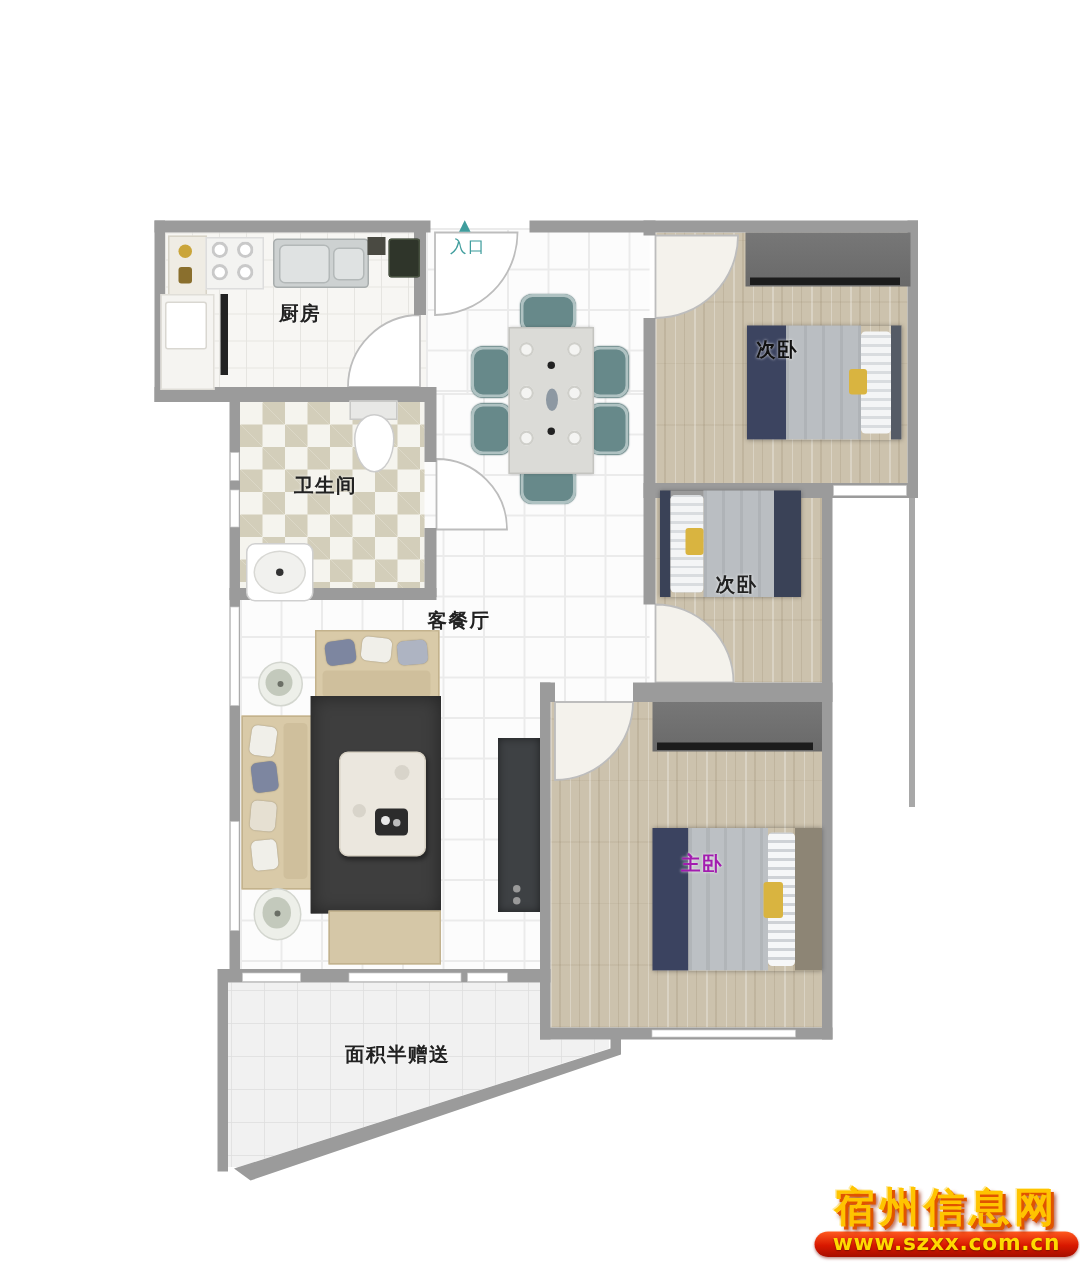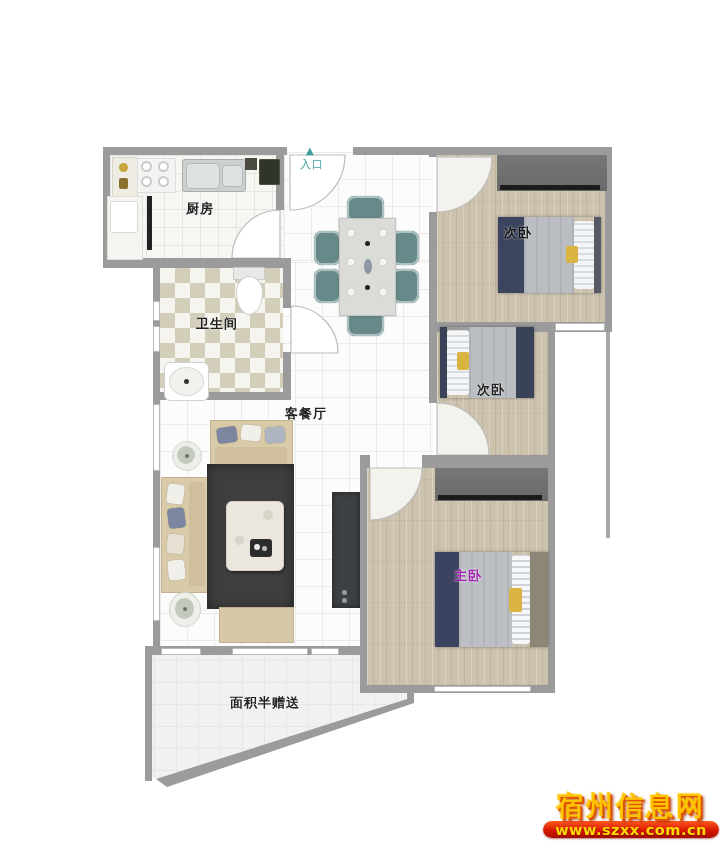--- a/index.html
+++ b/index.html
@@ -22,21 +22,21 @@
   .plant{border-radius:50%;background:#edefe9;border:1px solid #d3d6cf;z-index:4;}
   .plant>span{position:absolute;left:15%;top:15%;width:65%;height:65%;border-radius:50%;background:#c3c9bc;}
   .plant>span>i{position:absolute;left:42%;top:42%;width:4px;height:4px;border-radius:50%;background:#6b6f66;}
   .pillow{position:absolute;border-radius:4px;box-shadow:0 0 1px rgba(0,0,0,.35);}
   .bp{position:absolute;}
   .plate{position:absolute;width:10px;height:10px;border-radius:50%;background:#f4f4f2;box-shadow:inset 0 0 0 1.5px #cfcfca;}
   .burner{position:absolute;width:11px;height:11px;border-radius:50%;background:#fff;box-shadow:inset 0 0 0 2px #c9c9c9;}
   
   .wm{position:absolute;right:-2px;bottom:6px;width:182px;text-align:center;z-index:6;}
   .wm-title{font-family:"DejaVu Serif",serif;font-size:27px;font-weight:bold;color:#ffc400;letter-spacing:3px;line-height:1.1;text-shadow:2px 2px 0 #e05400,3px 3px 3px rgba(150,30,0,.85),-1px -1px 0 #ffeb9c;}
-  .wm-band{margin:0 3px;height:17px;background:linear-gradient(180deg,#ff5a1f,#d81800 55%,#a60e00);border-radius:9px/50%;display:flex;align-items:center;justify-content:center;box-shadow:0 1px 2px rgba(120,10,0,.5);}
+  .wm-band{margin:0 3px;height:17px;background:linear-gradient(180deg,#ff5a1f,#d81800 55%,#a60e00);border-radius:9px/50%;display:flex;justify-content:center;box-shadow:0 1px 2px rgba(120,10,0,.5);}
   .wm-band>span{color:#ffd900;font-weight:bold;font-size:14.5px;letter-spacing:.5px;text-shadow:0 1px 1px #7a1200;}
 </style>
 </head>
 <body>
 
 <div class="canvas">
 
   <div class="abs ktile" style="left:110px;top:155px;width:174px;height:107px;"></div>
   <div class="abs tile" style="left:284px;top:152px;width:149px;height:113px;"></div>
   <div class="abs tile" style="left:160px;top:262px;width:273px;height:390px;"></div>

